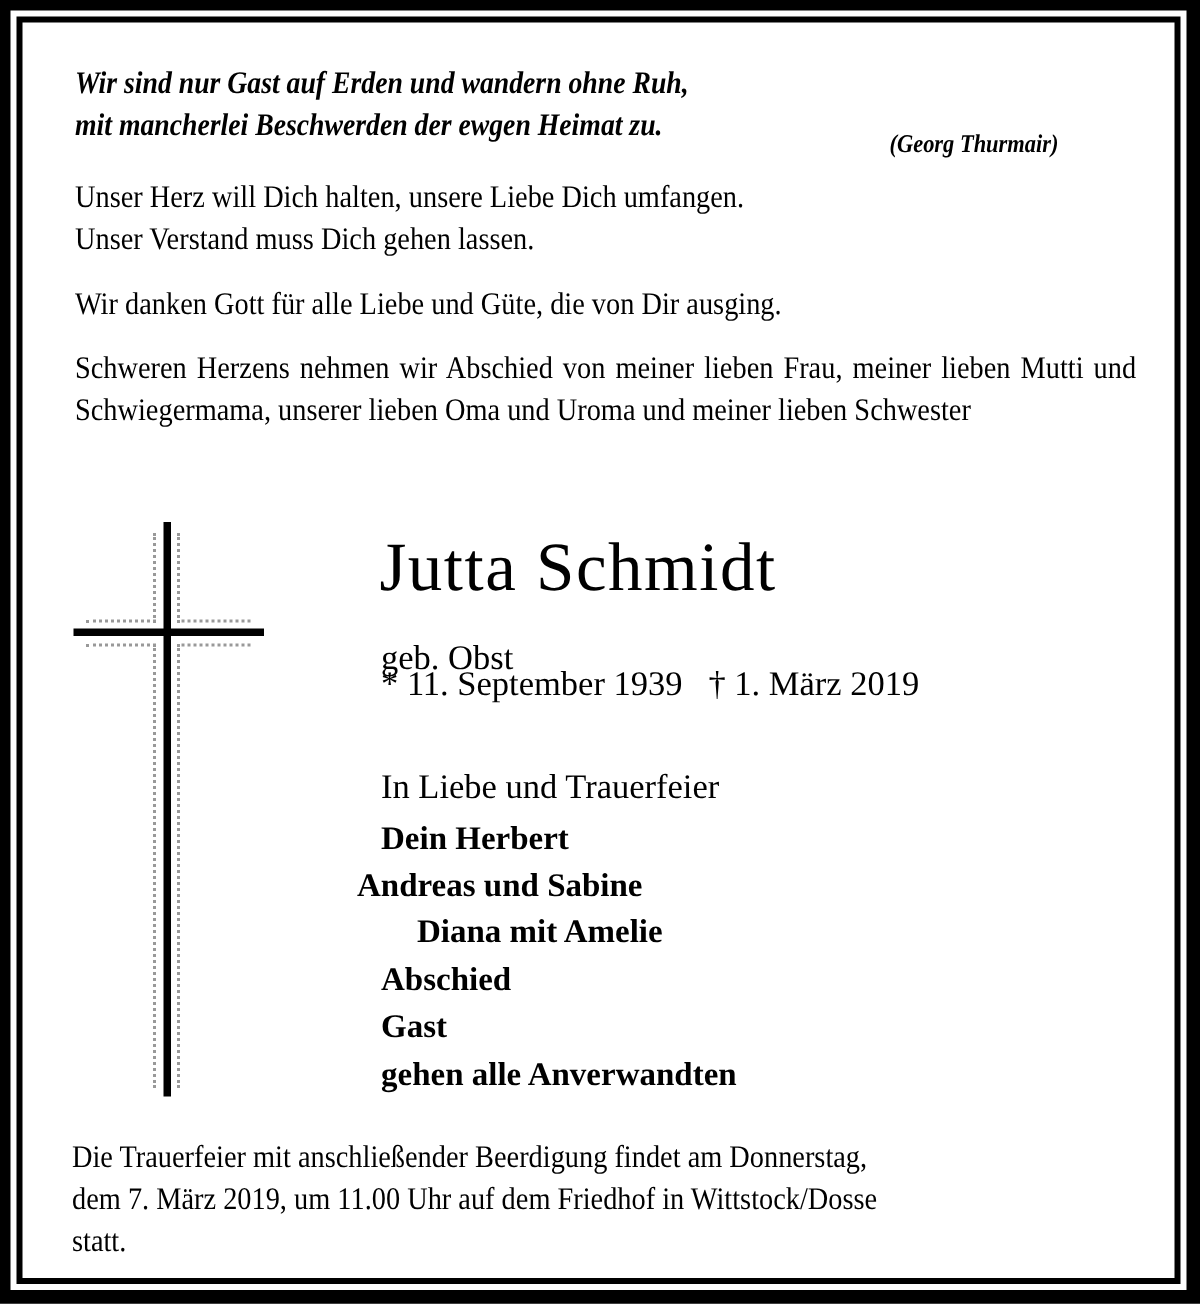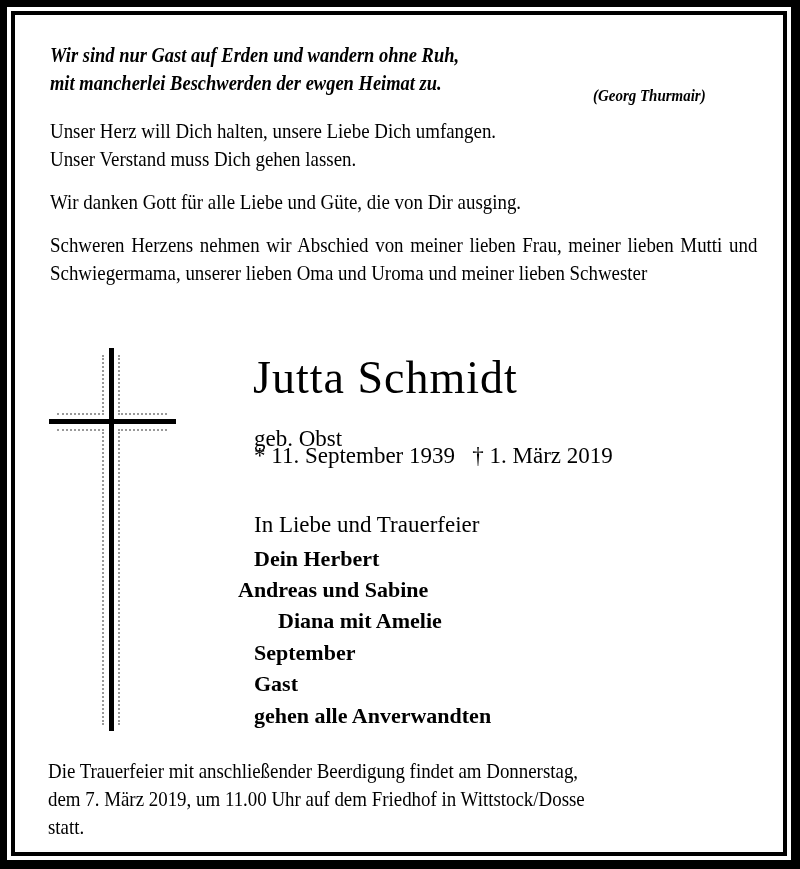--- a/index.html
+++ b/index.html
@@ -43,19 +43,19 @@
 </div>
 
 <div class="abs name" style="left:253px;top:343px;">Jutta Schmidt</div>
 <div class="abs sub" style="left:254px;top:424px;">geb. Obst</div>
 <div class="abs sub" style="left:254px;top:441px;white-space:pre;">* 11. September 1939   † 1. März 2019</div>
 
 <div class="abs sub" style="left:254px;top:510px;">In Liebe und Trauerfeier</div>
 <div class="abs bold" style="left:254px;top:543px;">Dein Herbert</div>
 <div class="abs bold" style="left:238px;top:574px;">Andreas und Sabine</div>
 <div class="abs bold" style="left:254px;top:605px;margin-left:24px;">Diana mit Amelie</div>
-<div class="abs bold" style="left:254px;top:637px;">September</div>
+<div class="abs bold" style="left:254px;top:637px;">Abschied</div>
 <div class="abs bold" style="left:254px;top:668px;">Gast</div>
 <div class="abs bold" style="left:254px;top:700px;">gehen alle Anverwandten</div>
 
 <div class="abs body" style="left:48px;top:757px;">Die Trauerfeier mit anschließender Beerdigung findet am Donnerstag,</div>
 <div class="abs body" style="left:48px;top:785px;">dem 7. März 2019, um 11.00 Uhr auf dem Friedhof in Wittstock/Dosse</div>
 <div class="abs body" style="left:48px;top:813px;">statt.</div>
 
 </body></html>

